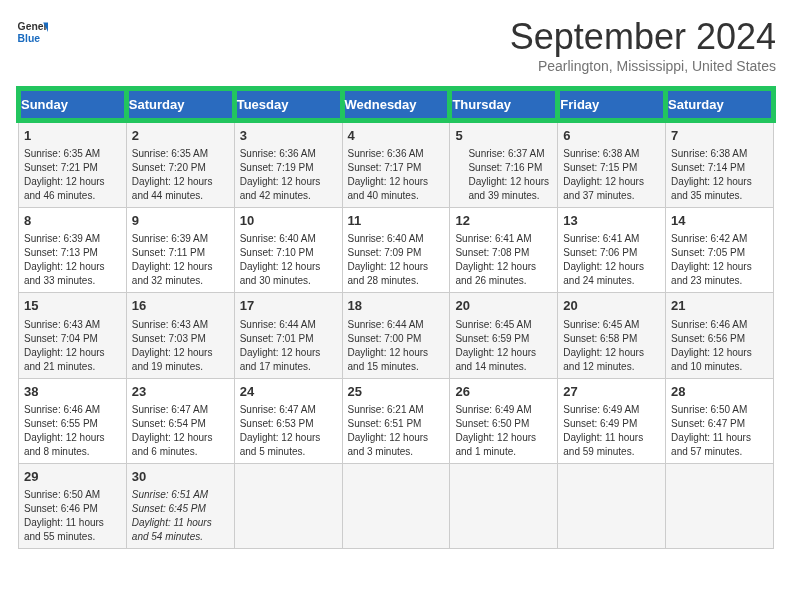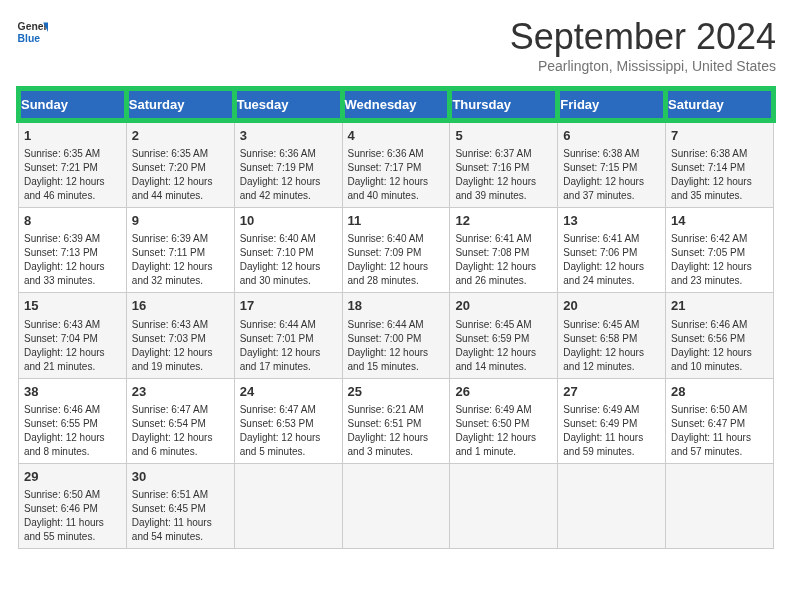--- a/index.html
+++ b/index.html
@@ -130,21 +130,21 @@
 Daylight: 12 hours and 42 minutes.</div>
         </td>
         <td>
           <span class="day-num">4</span>
           <div class="cell-content" style="white-space: pre-line;">Sunrise: 6:36 AM
 Sunset: 7:17 PM
 Daylight: 12 hours and 40 minutes.</div>
         </td>
         <td>
           <span class="day-num">5</span>
-          <div class="cell-content" style="white-space: pre-line;">Sunrise: 6:37 AM
+          <div class="cell-content" style="white-space: pre-line; margin-left: 13px;">Sunrise: 6:37 AM
 Sunset: 7:16 PM
 Daylight: 12 hours and 39 minutes.</div>
         </td>
         <td>
           <span class="day-num">6</span>
           <div class="cell-content" style="white-space: pre-line;">Sunrise: 6:38 AM
 Sunset: 7:15 PM
 Daylight: 12 hours and 37 minutes.</div>
         </td>
         <td>
@@ -288,21 +288,21 @@
       </tr>
       <tr>
         <td>
           <span class="day-num">29</span>
           <div class="cell-content" style="white-space: pre-line;">Sunrise: 6:50 AM
 Sunset: 6:46 PM
 Daylight: 11 hours and 55 minutes.</div>
         </td>
         <td>
           <span class="day-num">30</span>
-          <div class="cell-content" style="white-space: pre-line;">Sunrise: 6:51 AM
+          <div class="cell-content" style="white-space: pre-line; font-style: italic;">Sunrise: 6:51 AM
 Sunset: 6:45 PM
 Daylight: 11 hours and 54 minutes.</div>
         </td>
         <td class="empty"></td>
         <td class="empty"></td>
         <td class="empty"></td>
         <td class="empty"></td>
         <td class="empty"></td>
       </tr>
     </tbody>

